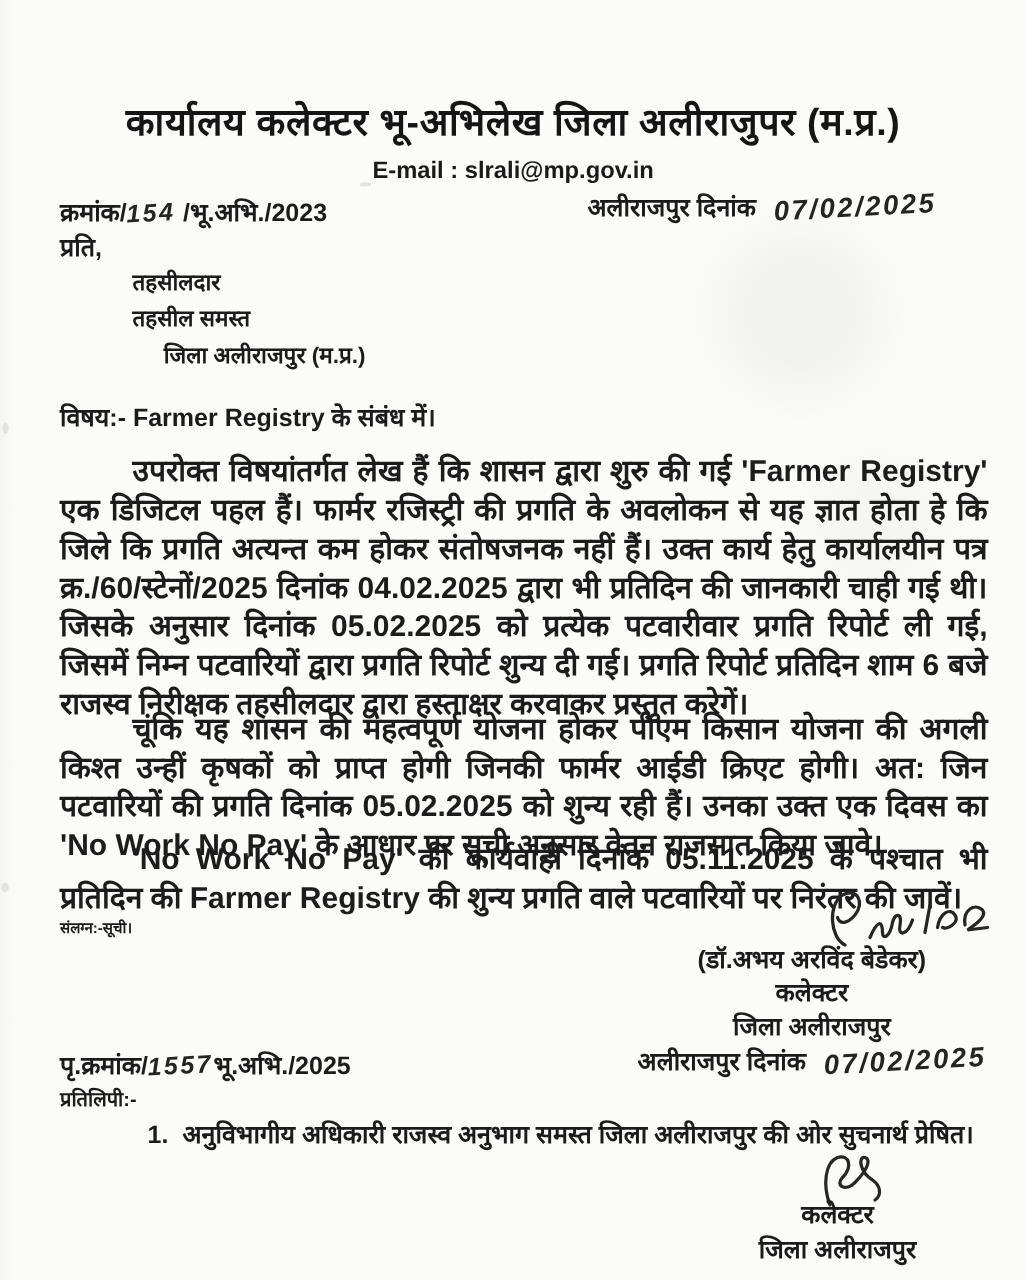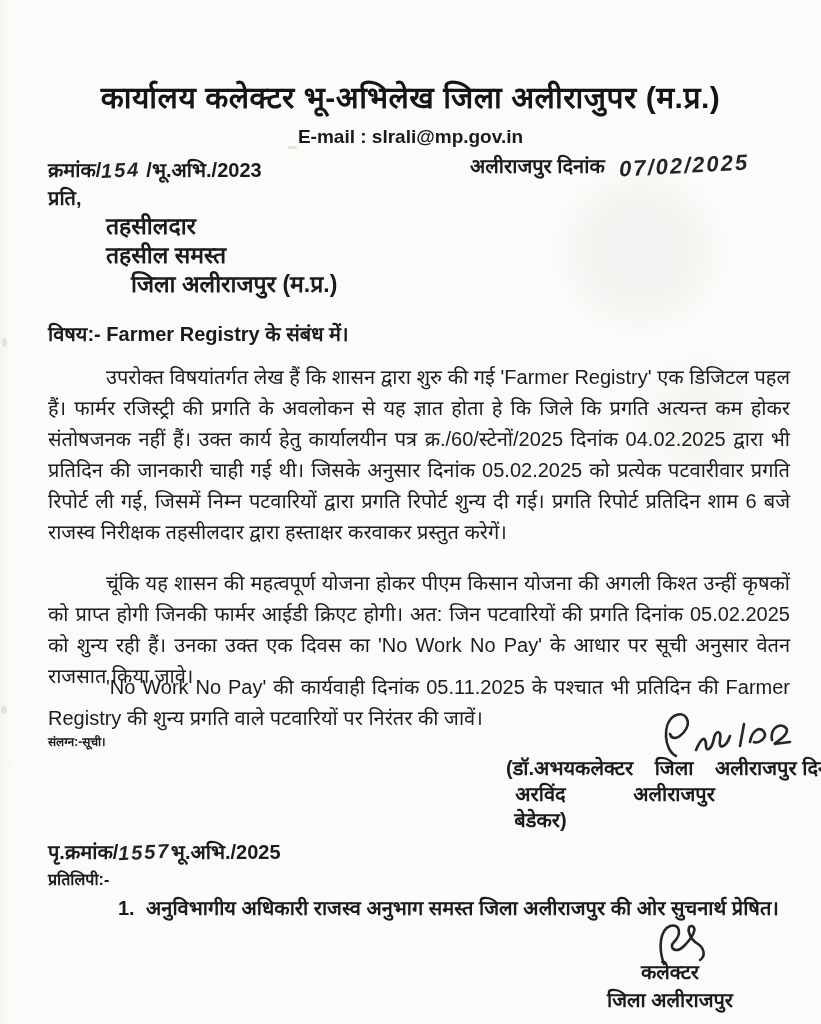--- a/index.html
+++ b/index.html
@@ -36,41 +36,41 @@
   .hw {
     font-style: italic;
     font-weight: 600;
     letter-spacing: 2px;
     display: inline-block;
     transform: rotate(-3deg);
     color: #242424;
   }
   .hw-date { font-size: 22px; margin-left: 14px; }
   .prati { top: 184px; left: 48px; font-size: 20px; font-weight: 700; }
-  .addr { left: 106px; font-size: 23px; font-weight: 700; line-height: 29px; }
+  .addr { left: 106px; font-size: 18px; font-weight: 700; line-height: 29px; }
   .addr-1 { top: 212px; }
   .addr-2 { top: 241px; }
   .addr-3 { top: 270px; margin-left: 25px; }
   .subject { top: 320px; left: 48px; font-size: 20px; font-weight: 700; }
   .para {
     left: 48px; width: 742px;
-    font-size: 20px; font-weight: 400;
+    font-size: 24px; font-weight: 700;
     line-height: 31px;
     text-align: justify;
     text-indent: 58px;
     color: #1c1c1c;
   }
   .para-1 { top: 362px; }
   .para-2 { top: 568px; }
   .para-3 { top: 672px; }
   .enclosure { top: 733px; left: 48px; font-size: 12px; font-weight: 700; }
   .sig1 { top: 706px; left: 648px; }
   .sig-block {
-    top: 755px; left: 506px; width: 315px;
-    display: flex; flex-direction: row; align-items: flex-start;
+    top: 755px; left: 492px; width: 315px;
+    display: flex; flex-direction: column; align-items: center;
     font-size: 20px; font-weight: 700; line-height: 26px;
     text-align: center;
   }
   .sig-block .line { margin-bottom: 1px; }
   .sig-pd { white-space: nowrap; }
   .endo-num { top: 838px; left: 48px; font-size: 20px; font-weight: 700; }
   .copy-label { top: 868px; left: 48px; font-size: 16px; font-weight: 700; }
   .copy-item { top: 894px; left: 118px; width: 672px; display: flex; font-size: 20px; font-weight: 700; line-height: 29px; }
   .copy-item .num { width: 28px; flex: none; }
   .sig2 { top: 918px; left: 648px; }

